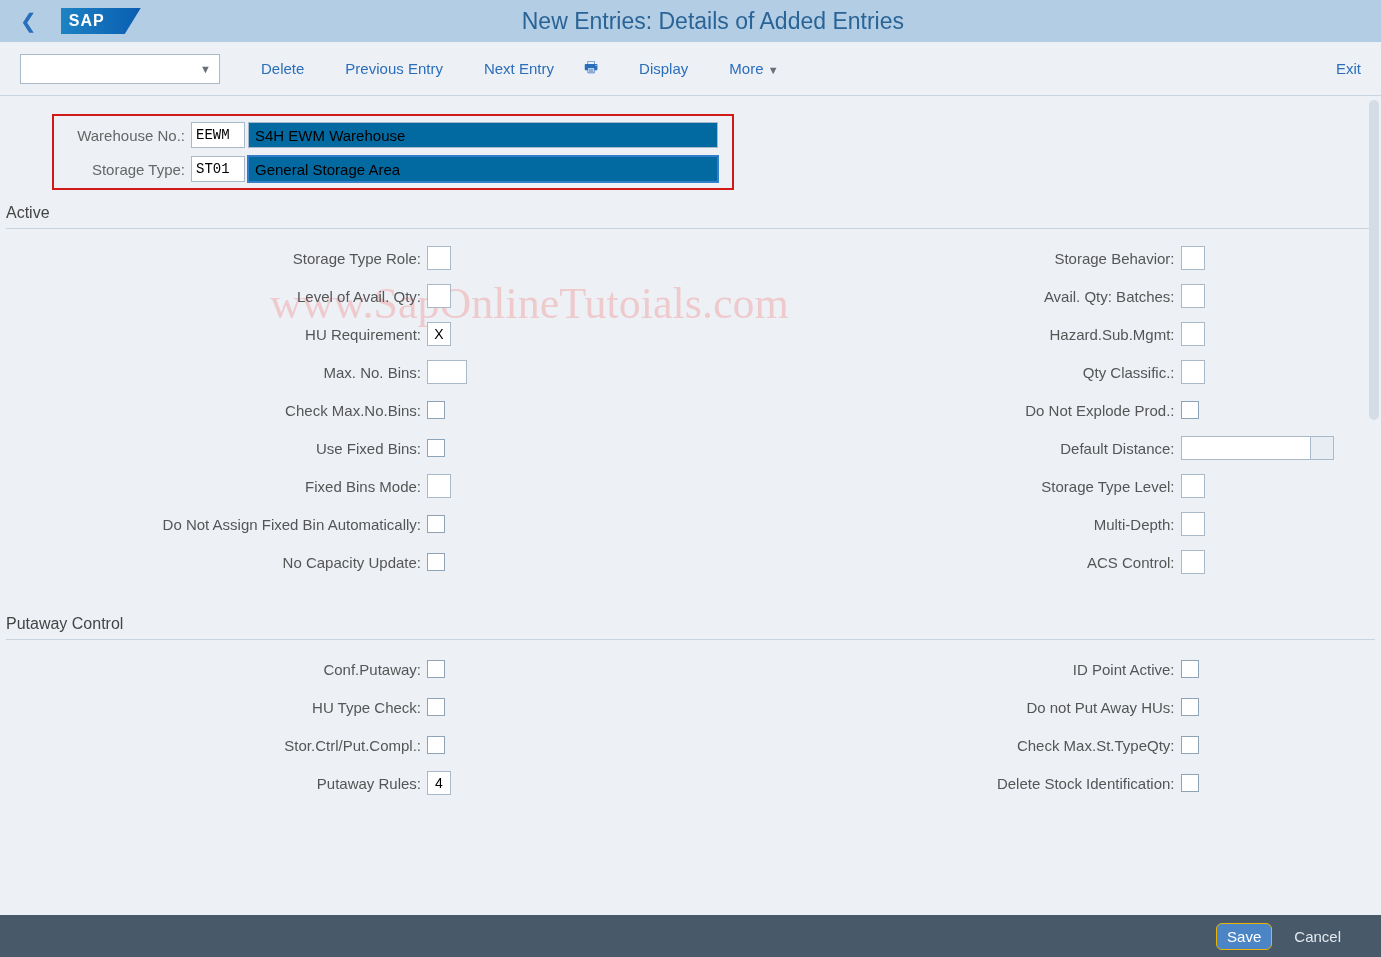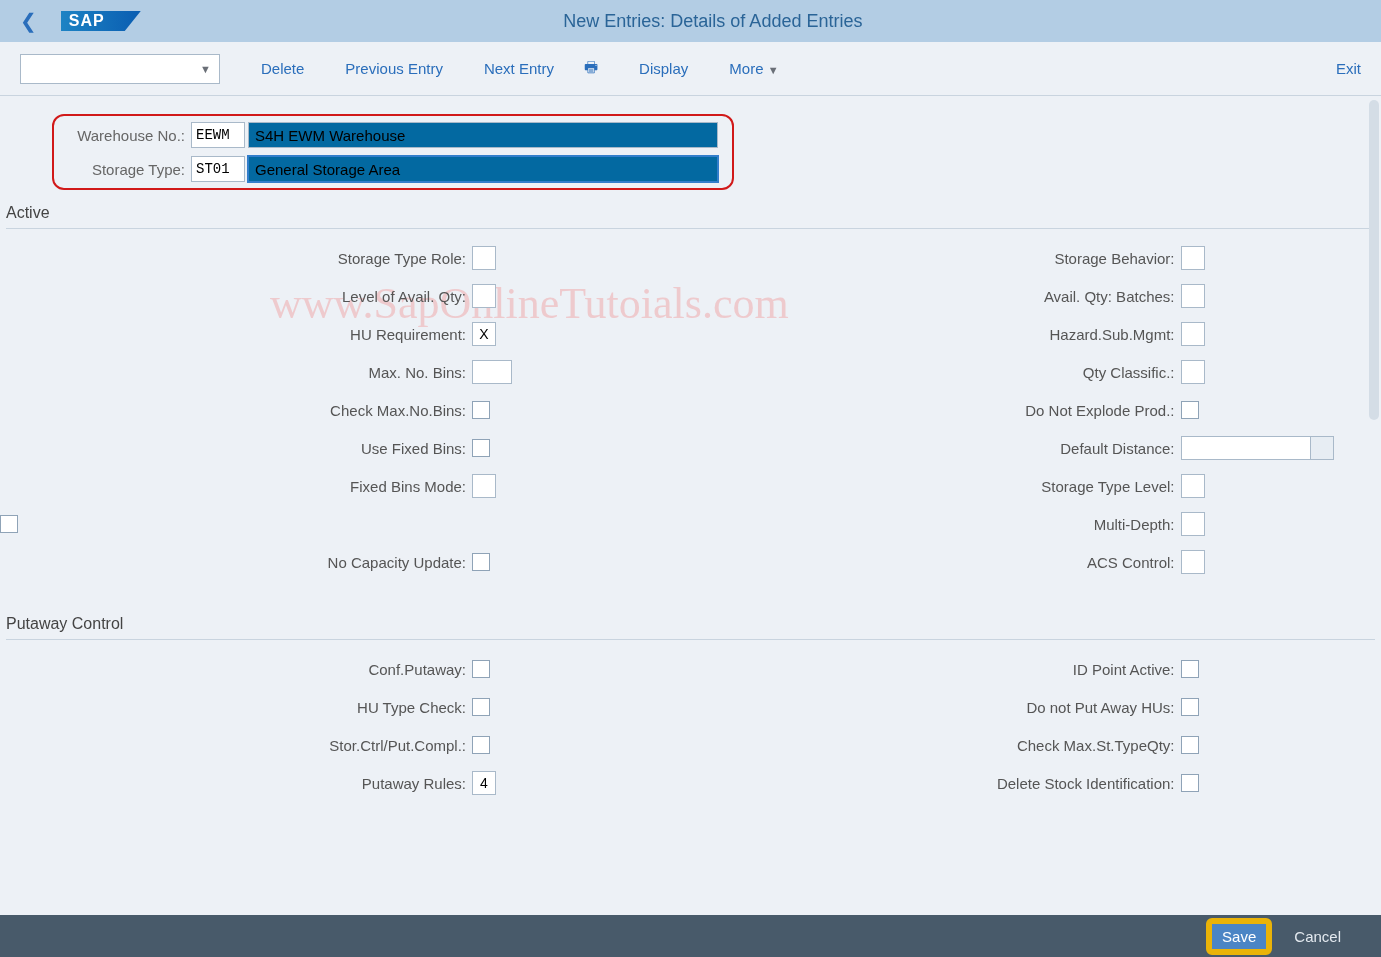--- a/index.html
+++ b/index.html
@@ -19,36 +19,36 @@
     gap: 18px;
   }
   .back-nav {
     color: #2a6ebb;
     font-size: 20px;
     padding: 0 6px;
     cursor: pointer;
   }
   .sap-logo {
     width: 80px;
-    height: 20px;
+    height: 26px;
     background: linear-gradient(90deg, #1d83c4 0%, #0a5db1 100%);
     clip-path: polygon(0 0, 100% 0, 80% 100%, 0 100%);
     color: #fff;
     font-weight: bold;
     font-size: 16px;
     display: flex;
     align-items: center;
     padding-left: 8px;
     letter-spacing: 1px;
   }
   .title-text {
     flex: 1;
     text-align: center;
     color: #2a6497;
-    font-size: 18px;
+    font-size: 23px;
     padding-right: 100px;
   }
   .toolbar {
     background: #edf1f6;
     height: 54px;
     display: flex;
     align-items: center;
     padding: 0 20px;
     gap: 30px;
     border-bottom: 1px solid #c9d4df;
@@ -80,41 +80,41 @@
     color: rgba(240, 130, 130, 0.35);
     font-size: 44px;
     font-family: Georgia, serif;
     pointer-events: none;
     z-index: 0;
   }
   .header-box {
     margin: 18px 0 10px 52px;
     width: 682px;
     border: 2px solid #d11919;
-    border-radius: 12px;
+    border-radius: 0;
     padding: 2px;
   }
   .hb-row { display: flex; align-items: center; height: 34px; }
   .hb-label { width: 135px; text-align: right; color: #666; padding-right: 6px; font-size: 15px;}
   .hb-small {
     width: 54px; height: 26px; border: 1px solid #a9b9c9; background: #fff;
     font-family: 'Courier New', monospace; font-size: 14px; padding: 2px 4px;
     margin-right: 3px;
   }
   .hb-wide {
     flex: 1; max-width: 470px; height: 26px; border: 1px solid #a9b9c9;
     background: #0369a1; font-size: 15px; padding: 2px 6px;
   }
   .hb-wide.focus { outline: 2px solid #327ecb; outline-offset: -1px; }
   .section-title { color: #444; font-size: 16px; padding: 4px 0 6px 6px; }
   .section-rule { border: none; border-top: 1px solid #c9d4df; margin: 0 6px 10px 6px; }
   .two-col { display: flex; }
   .col { flex: 1; min-width: 0; }
   .field-row { display: flex; align-items: center; height: 38px; position: relative; z-index: 1; }
-  .field-label { width: 472px; text-align: right; color: #555; font-size: 15px; padding-right: 6px;}
+  .field-label { width: 427px; text-align: right; color: #555; font-size: 15px; padding-right: 6px;}
   .col-right .field-label { width: 490px; }
   .inp-xs {
     width: 24px; height: 24px; border: 1px solid #a9b9c9; background: #fff;
     font-size: 14px; text-align: center;
   }
   .inp-sm { width: 40px; height: 24px; border: 1px solid #a9b9c9; background: #fff; font-size: 14px; }
   .inp-md { width: 56px; height: 24px; border: 1px solid #a9b9c9; background: #fff; font-size: 14px; }
   .inp-wide { width: 130px; height: 24px; border: 1px solid #a9b9c9; background: #fff; }
   .btn-help { width: 24px; height: 24px; background: #e7edf3; border: 1px solid #a9b9c9; margin-left: -1px;}
   .chk {
@@ -127,21 +127,21 @@
     background: #485a6a;
     display: flex;
     align-items: center;
     justify-content: flex-end;
     gap: 22px;
     padding-right: 40px;
   }
   .btn-save {
     background: #4b85c5;
     color: #fff;
-    border: 6px solid #eab308;
+    border: 1px solid #eab308;
     border-radius: 6px;
     padding: 4px 10px;
     font-size: 15px;
     cursor: pointer;
   }
   .btn-cancel { color: #e3e9ef; font-size: 15px; cursor: pointer; }
   .scrollbar-fake {
     position: fixed;
     right: 2px; top: 100px;
     width: 10px; height: 320px;
@@ -215,20 +215,21 @@
         </div>
       <div class="field-row">
           <span class="field-label">Use Fixed Bins:</span>
           <span class="chk"></span>
         </div>
       <div class="field-row">
           <span class="field-label">Fixed Bins Mode:</span>
           <input class="inp-xs" value="" style="">
         </div>
       <div class="field-row">
+          <span class="field-label">Do Not Assign Fixed Bin Automatically:</span>
           <span class="chk"></span>
         </div>
       <div class="field-row">
           <span class="field-label">No Capacity Update:</span>
           <span class="chk"></span>
         </div>
     </div>
     <div class="col col-right">
       <div class="field-row">
           <span class="field-label">Storage Behavior:</span>

